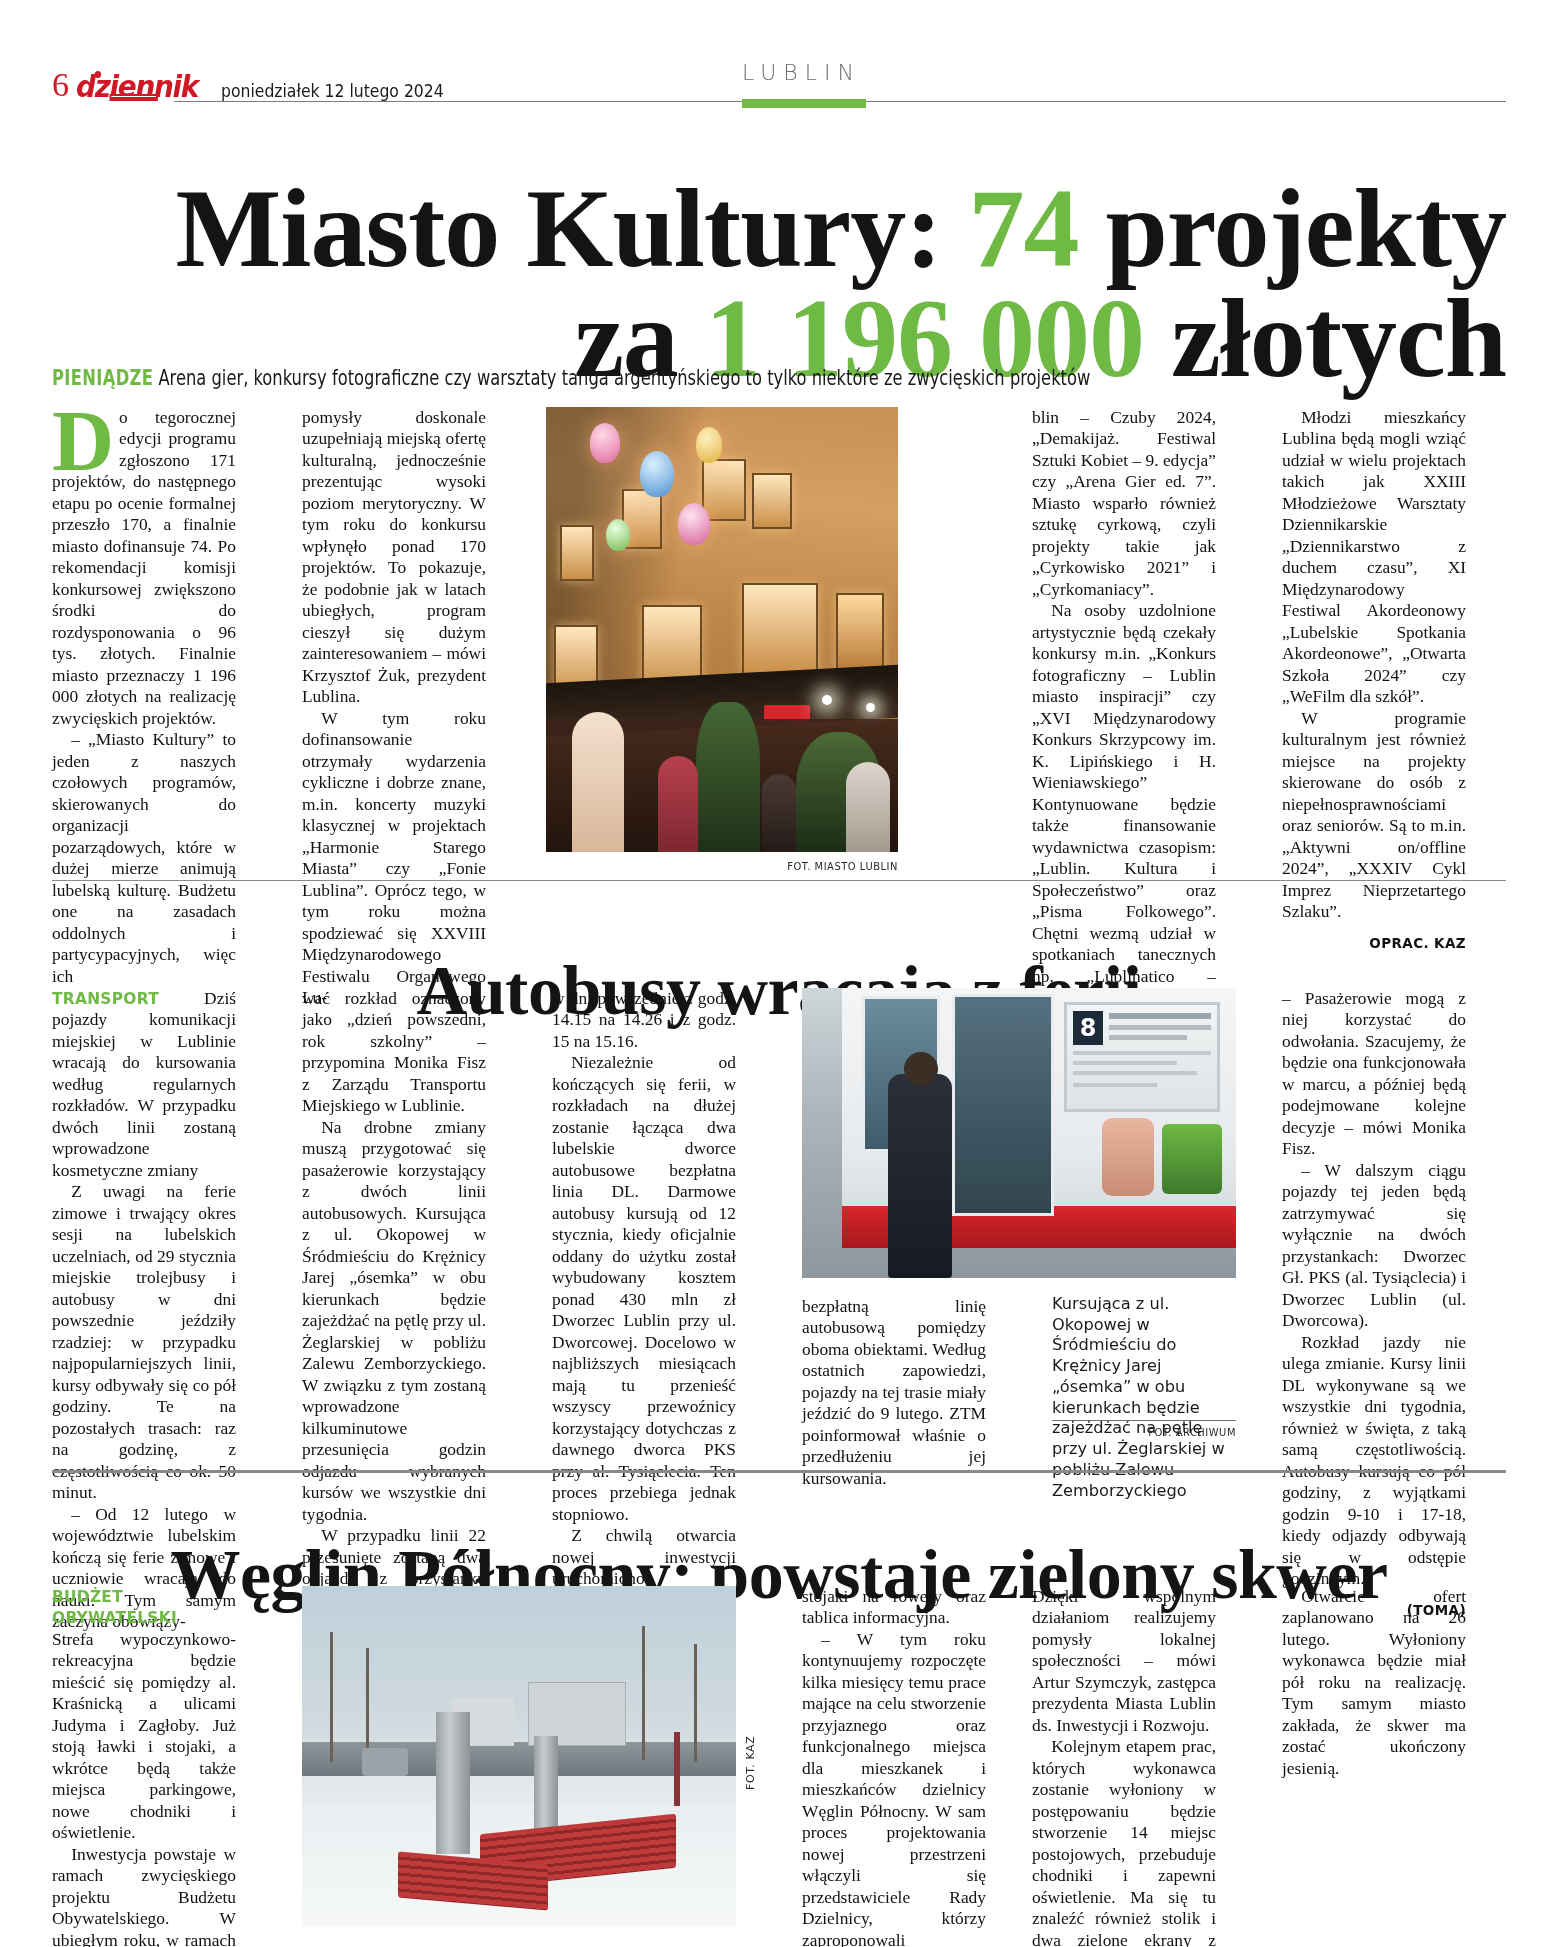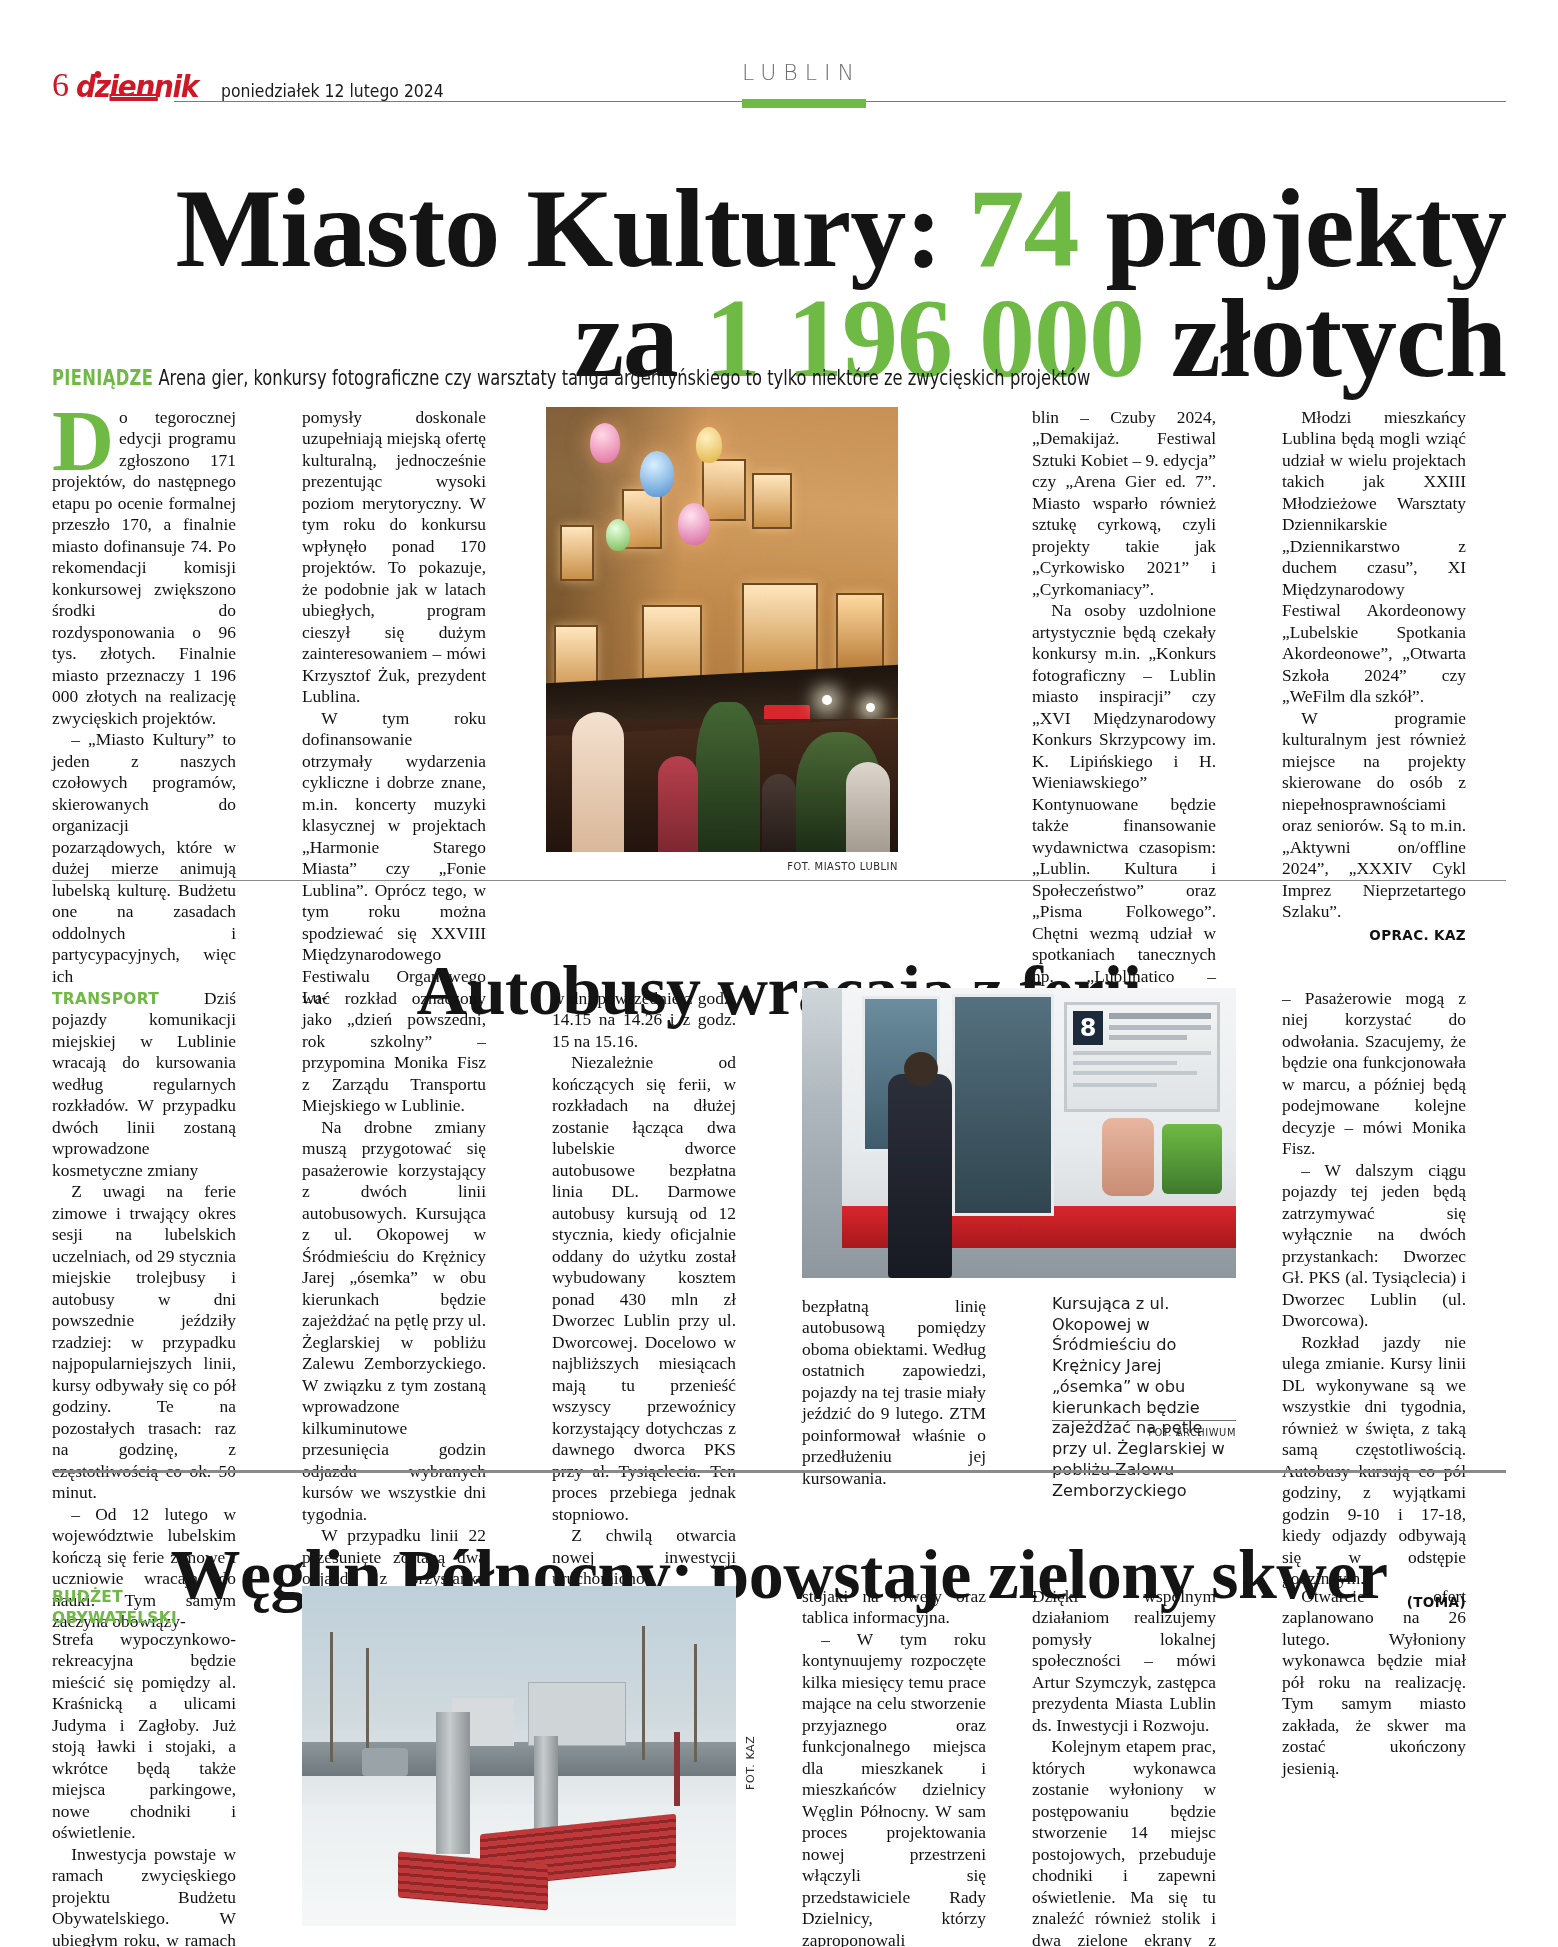--- a/index.html
+++ b/index.html
@@ -134,21 +134,21 @@
   .pullcap{
     position:absolute;
     font-family:"DejaVu Sans",sans-serif;
     font-size:16.2px;line-height:1.28;color:#1a1a1a;
   }
   .pullcap-rule{position:absolute;height:1px;background:#6e6e6e;}
 
   .byline{
     font-family:"DejaVu Sans",sans-serif;
     font-weight:bold;font-size:13.5px;letter-spacing:0.4px;color:#111;
-    text-align:right;display:block;margin-top:4px;
+    text-align:right;display:block;margin-top:12px;
   }
 
   
   .ph1-sky{position:absolute;inset:0;background:linear-gradient(175deg,#2a1f3d 0%,#3b2b4d 16%,#5a3b44 34%,#8a5a35 52%,#a9702f 70%,#8d5a2b 100%);}
   .ph1-bldg{position:absolute;left:0;top:0;width:100%;height:72%;
     background:
       linear-gradient(100deg,rgba(0,0,0,.35) 0 12%,rgba(0,0,0,0) 40%),
       linear-gradient(185deg,#c79055 0%,#d39f62 30%,#c08a4c 60%,#a9743d 100%);
   }
   .win{position:absolute;background:linear-gradient(180deg,#ffe6bd,#c98f48);border:2px solid #6e4a22;box-shadow:0 0 10px rgba(255,210,140,.55);}

